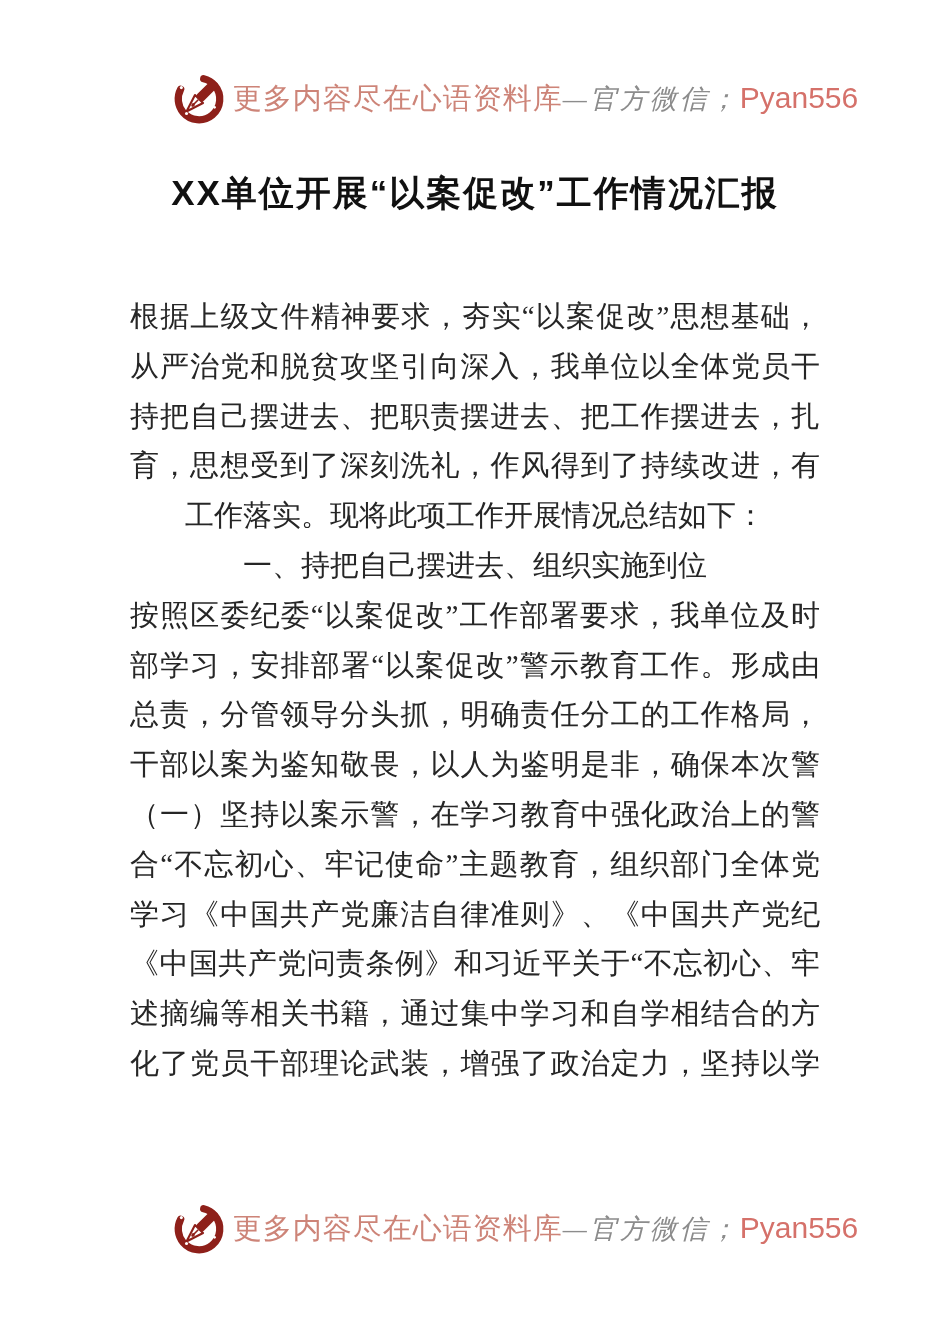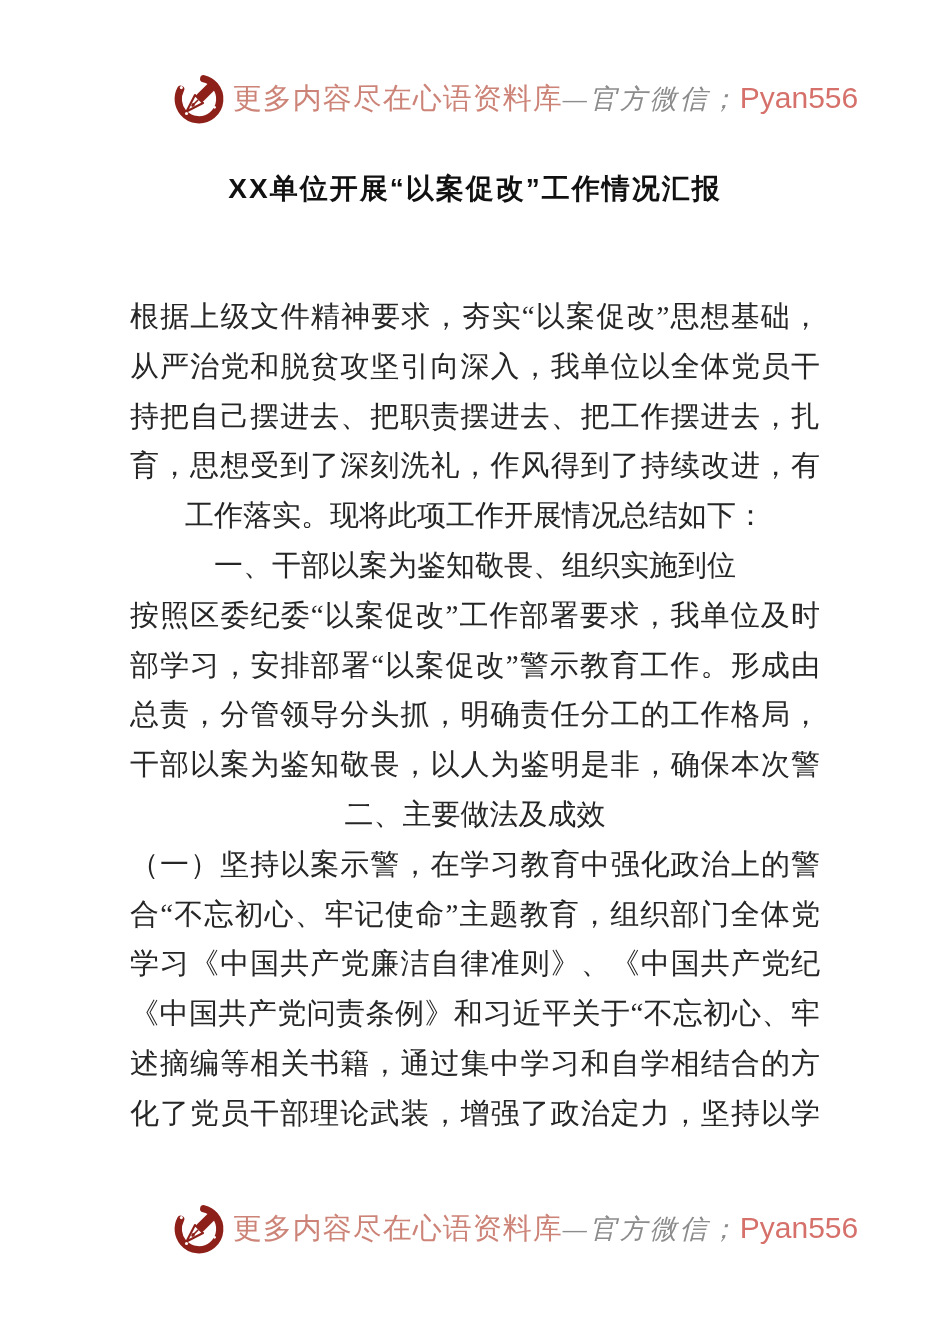--- a/index.html
+++ b/index.html
@@ -29,21 +29,21 @@
   .wm-label{
     color:var(--label-color);font-size:27px;font-style:italic;
     font-family:"Liberation Serif", serif;letter-spacing:3px;
   }
   .wm-id{
     color:var(--id-color);font-size:30px;font-style:normal;
     font-family:"Liberation Sans", sans-serif;
   }
   .doc-title{
     position:absolute;top:170px;left:0;width:100%;margin:0;
-    text-align:center;font-size:28px;font-weight:700;color:#111111;
+    text-align:center;font-size:35px;font-weight:700;color:#111111;
     font-family:"Liberation Sans", sans-serif;letter-spacing:2px;
   }
   .doc-body{
     position:absolute;top:292px;left:130px;width:690px;
   }
   .line{
     height:49.8px;line-height:49.8px;font-size:29px;color:var(--text-color);
     text-align:center;overflow:hidden;
     font-family:"Liberation Serif", serif;
   }
@@ -73,26 +73,25 @@
 </div>
 
 <h1 class="doc-title">XX单位开展“以案促改”工作情况汇报</h1>
 
 <div class="doc-body">
     <div class="line fill">根据上级文件精神要求，夯实“以案促改”思想基础，不断把全面</div>
     <div class="line fill">从严治党和脱贫攻坚引向深入，我单位以全体党员干部为重点，坚</div>
     <div class="line fill">持把自己摆进去、把职责摆进去、把工作摆进去，扎实开展警示教</div>
     <div class="line fill">育，思想受到了深刻洗礼，作风得到了持续改进，有力促进了各项</div>
     <div class="line">工作落实。现将此项工作开展情况总结如下：</div>
-    <div class="line">一、干部以案为鉴知敬畏、组织实施到位</div>
+    <div class="line">一、持把自己摆进去、组织实施到位</div>
     <div class="line fill">按照区委纪委“以案促改”工作部署要求，我单位及时组织党员干</div>
     <div class="line fill">部学习，安排部署“以案促改”警示教育工作。形成由主要领导负</div>
     <div class="line fill">总责，分管领导分头抓，明确责任分工的工作格局，并要求各党员</div>
     <div class="line fill">干部以案为鉴知敬畏，以人为鉴明是非，确保本次警示教育活动有</div>
-    <div class="line">二、主要做法及成效</div>
     <div class="line fill">（一）坚持以案示警，在学习教育中强化政治上的警醒。我单位结</div>
     <div class="line fill">合“不忘初心、牢记使命”主题教育，组织部门全体党员同志认真</div>
     <div class="line fill">学习《中国共产党廉洁自律准则》、《中国共产党纪律处分条例》、</div>
     <div class="line fill">《中国共产党问责条例》和习近平关于“不忘初心、牢记使命”论</div>
     <div class="line fill">述摘编等相关书籍，通过集中学习和自学相结合的方式，进一步强</div>
     <div class="line fill">化了党员干部理论武装，增强了政治定力，坚持以学促改、知行合</div>
   </div>
 
 <div class="watermark footer">
   <svg class="logo" viewBox="0 0 52 52" aria-hidden="true">

